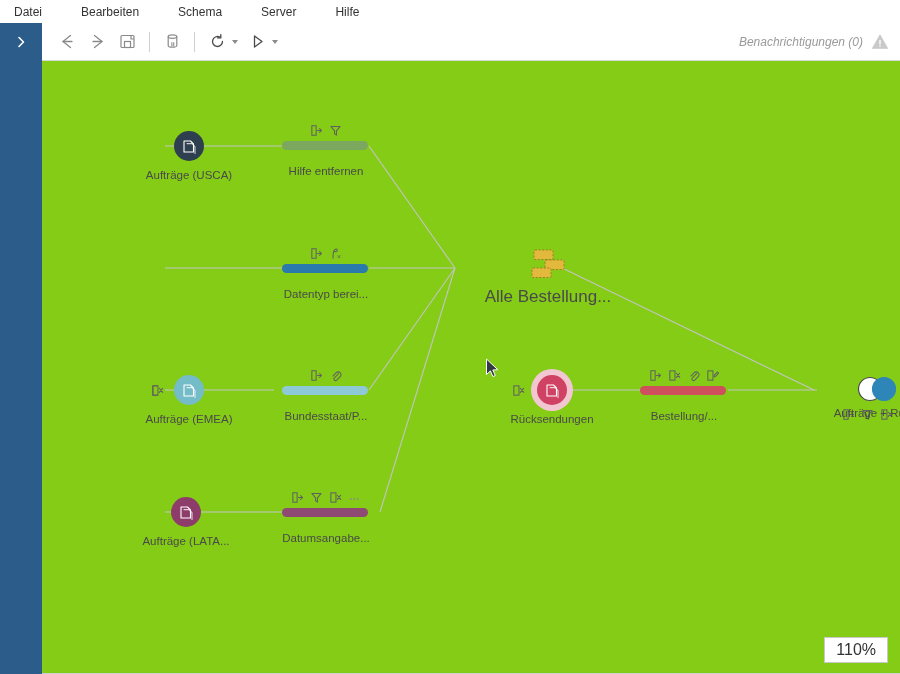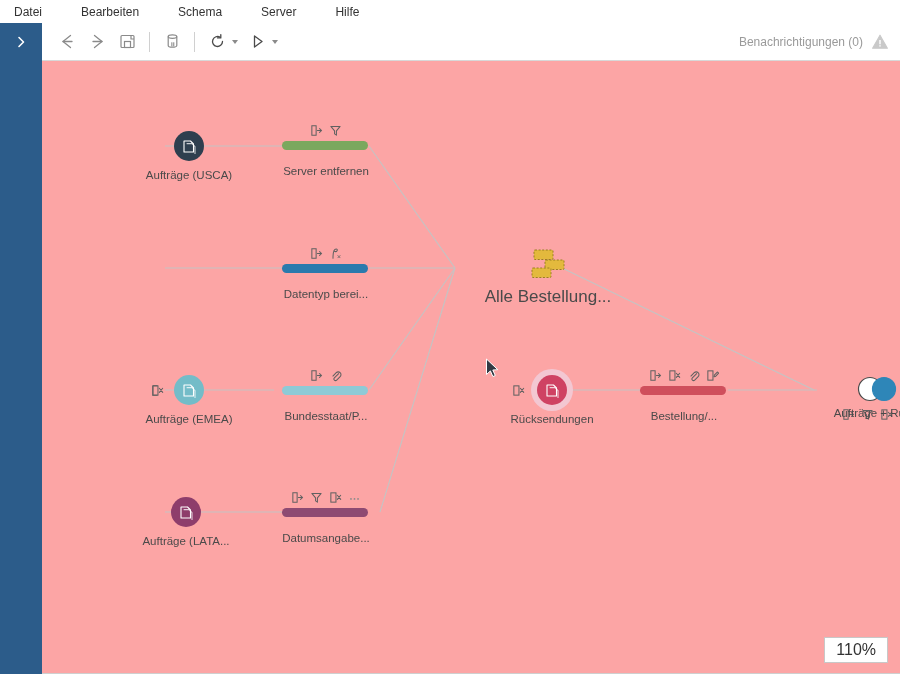--- a/index.html
+++ b/index.html
@@ -44,40 +44,40 @@
     height: 30px; display: flex; align-items: center; justify-content: center;
     padding: 0 4px 0 6px; cursor: default;
   }
   .caret {
     width: 0; height: 0;
     border-left: 3.5px solid transparent; border-right: 3.5px solid transparent;
     border-top: 4px solid #8a8a8a; margin-left: 5px;
   }
   .tb-right {
     margin-left: auto; margin-right: 10px;
-    display: flex; align-items: center; gap: 7px;
+    display: flex; align-items: center; gap: 7px; font-style: italic;
   }
   .notif-label { font-size: 12px; color: #9a9a9a; }
 
   
   .rail {
     position: absolute; top: 23px; left: 0; width: 42px; height: 651px;
     background: #2c5c8a;
   }
   .rail-toggle {
     width: 42px; height: 38px;
     display: flex; align-items: center; justify-content: center;
     cursor: default;
   }
 
   
   .canvas {
     position: absolute; top: 61px; left: 42px;
     width: 858px; height: 613px;
-    background: #fca5a5;
+    background: #84cc16;
     border-bottom: 1px solid #cfcfcf;
     overflow: hidden;
   }
   .flowsvg { position: absolute; top: 0; left: 0; width: 858px; height: 613px; }
 
   
   .node { position: absolute; }
   .node-label {
     position: absolute;
     font-size: 11.5px; color: #4a4a4a;
@@ -280,21 +280,21 @@
       <div class="step-icons">
         <svg width="13" height="13" viewBox="0 0 14 14">
           <path d="M2 2 H6.6 V12 H2 Z" fill="none" stroke="#606060" stroke-width="1.1"></path>
           <path d="M8 7 H12.4 M10.3 4.9 L12.5 7 L10.3 9.1" fill="none" stroke="#606060" stroke-width="1.1" stroke-linecap="round" stroke-linejoin="round"></path>
         </svg>
         <svg width="13" height="13" viewBox="0 0 14 14">
           <path d="M2 2.6 H12 L8 7.4 V12 L6 10.6 V7.4 Z" fill="none" stroke="#606060" stroke-width="1.1" stroke-linejoin="round"></path>
         </svg>
       </div>
       <div class="step-bar" style="background:#7ba85e;"></div>
-      <div class="step-label">Server entfernen</div>
+      <div class="step-label">Hilfe entfernen</div>
     </div>
 
     <div class="step" style="left:240px; top:203px; width:88px;">
       <div class="step-icons">
         <svg width="13" height="13" viewBox="0 0 14 14">
           <path d="M2 2 H6.6 V12 H2 Z" fill="none" stroke="#606060" stroke-width="1.1"></path>
           <path d="M8 7 H12.4 M10.3 4.9 L12.5 7 L10.3 9.1" fill="none" stroke="#606060" stroke-width="1.1" stroke-linecap="round" stroke-linejoin="round"></path>
         </svg>
         <svg width="13" height="13" viewBox="0 0 14 14">
           <path d="M4.3 12 C4.3 6.6 5.4 2.2 7.6 2.2 C9 2.2 9.3 3.3 8.6 4.2 C7.9 5.1 6.4 5 5.4 4.3" fill="none" stroke="#606060" stroke-width="1.1" stroke-linecap="round"></path>

